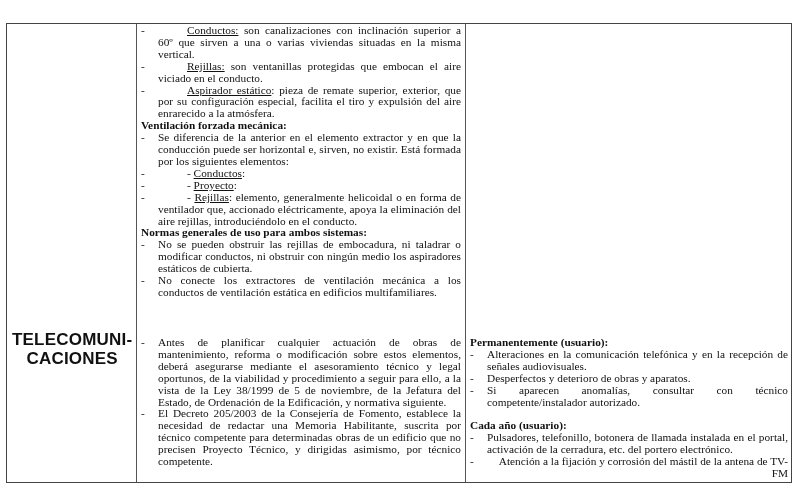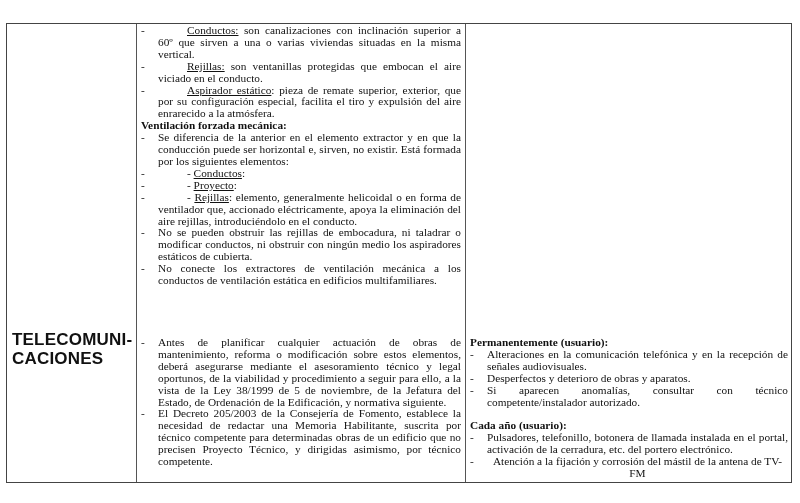--- a/index.html
+++ b/index.html
@@ -1,21 +1,21 @@
 <!DOCTYPE html>
 <html><head>
 <meta charset="utf-8">
 <style>
   html, body { margin:0; padding:0; background:#ffffff; }
   body { width:800px; height:503px; position:relative; overflow:hidden;
          font-family:"Liberation Serif", "DejaVu Serif", serif; color:#111; }
   .table { position:absolute; left:6px; top:23px; width:786px; height:460px;
            border:1px solid #444; box-sizing:border-box; }
   .vline { position:absolute; top:0; bottom:0; width:0; border-left:1px solid #555; }
-  .col { position:absolute; top:0; bottom:0; box-sizing:border-box; }
+  .col { position:absolute; top:0; bottom:0; box-sizing:border-box;text-align:center; }
   .c1 { left:0; width:129px; }
   .c2 { left:130px; width:328px; padding:0 4px 0 4px; }
   .c3 { left:459px; width:326px; padding:0 7px 0 4px; }
   .txt { font-size:11.3px; line-height:11.9px; text-align:justify; }
   .heading { font-weight:bold; font-size:11.3px; line-height:11.9px; }
   .item { position:relative; padding-left:17px; }
   .item .dash { position:absolute; left:0; top:0; }
   .ind { text-indent:29px; }
   .u { text-decoration:underline; }
   .section-label { position:absolute; left:5px; top:307px; font-family:"Liberation Sans", "DejaVu Sans", sans-serif;
@@ -62,20 +62,21 @@
     </div>
     <div class="item">
       <span class="dash">-</span>
       <div class="ind"><span>- </span><span class="u">Proyecto</span><span>:</span></div>
     </div>
     <div class="item">
       <span class="dash">-</span>
       <div class="ind"><span>- </span><span class="u">Rejillas</span><span>: elemento, generalmente helicoidal o en forma de ventilador que, accionado eléctricamente, apoya la eliminación del aire rejillas, introduciéndolo en el conducto.</span></div>
     </div>
 
+    <div class="heading">Normas generales de uso para ambos sistemas:</div>
     <div class="item">
       <span class="dash">-</span>
       <div>No se pueden obstruir las rejillas de embocadura, ni taladrar o modificar conductos, ni obstruir con ningún medio los aspiradores estáticos de cubierta.</div>
     </div>
     <div class="item">
       <span class="dash">-</span>
       <div>No conecte los extractores de ventilación mecánica a los conductos de ventilación estática en edificios multifamiliares.</div>
     </div>
 
     <div style="position:absolute; left:4px; right:4px; top:313px;">
@@ -106,17 +107,17 @@
         <div>Si aparecen anomalías, consultar con técnico competente/instalador autorizado.</div>
       </div>
       <div style="height:11.9px"></div>
       <div class="heading">Cada año (usuario):</div>
       <div class="item">
         <span class="dash">-</span>
         <div>Pulsadores, telefonillo, botonera de llamada instalada en el portal, activación de la cerradura, etc. del portero electrónico.</div>
       </div>
       <div class="item">
         <span class="dash">-</span>
-        <div style="text-align:center">Atención a la fijación y corrosión del mástil de la antena de TV-FM</div>
+        <div style="text-align:right">Atención a la fijación y corrosión del mástil de la antena de TV-FM</div>
       </div>
     </div>
   </div>
 </div>
 
 </body></html>

